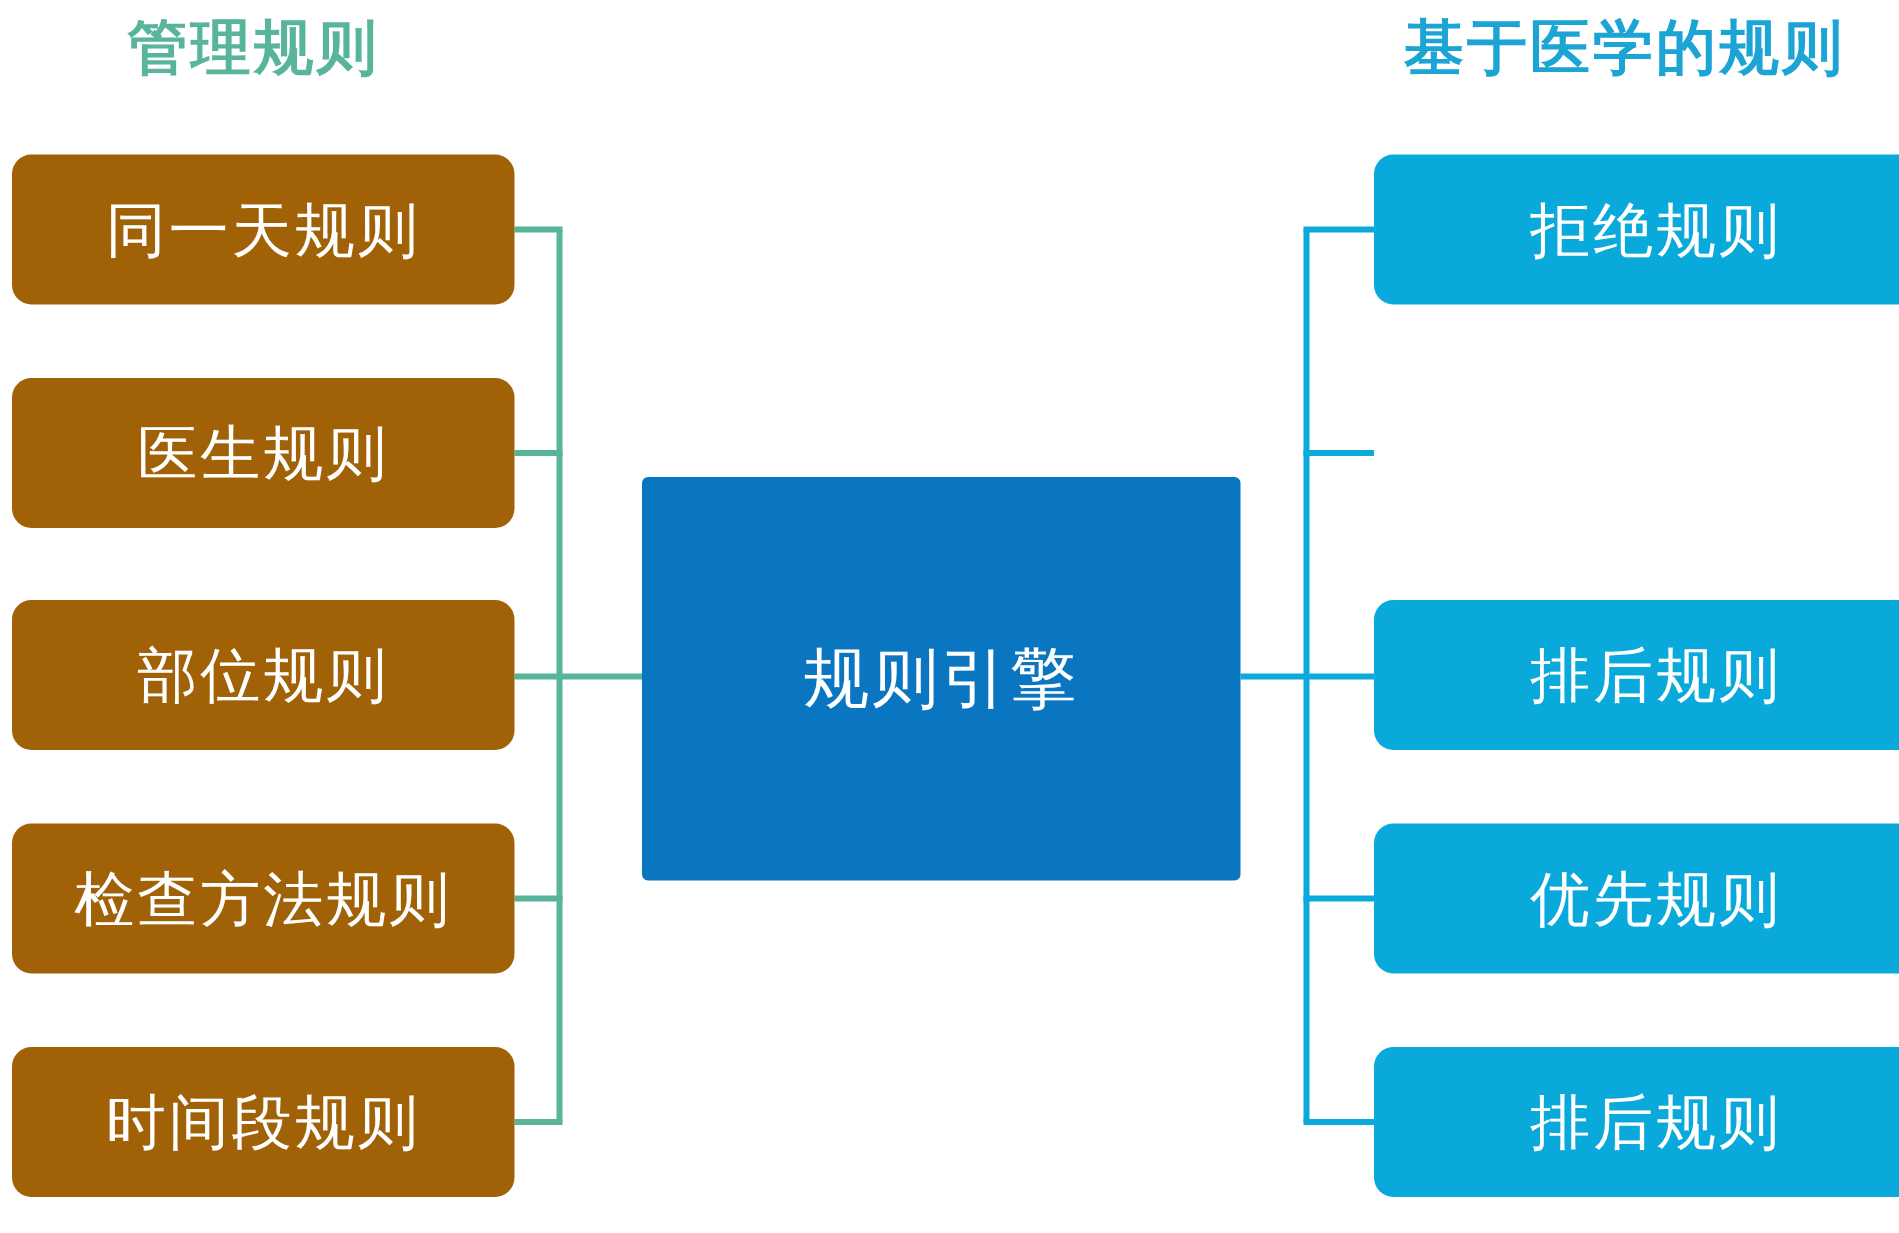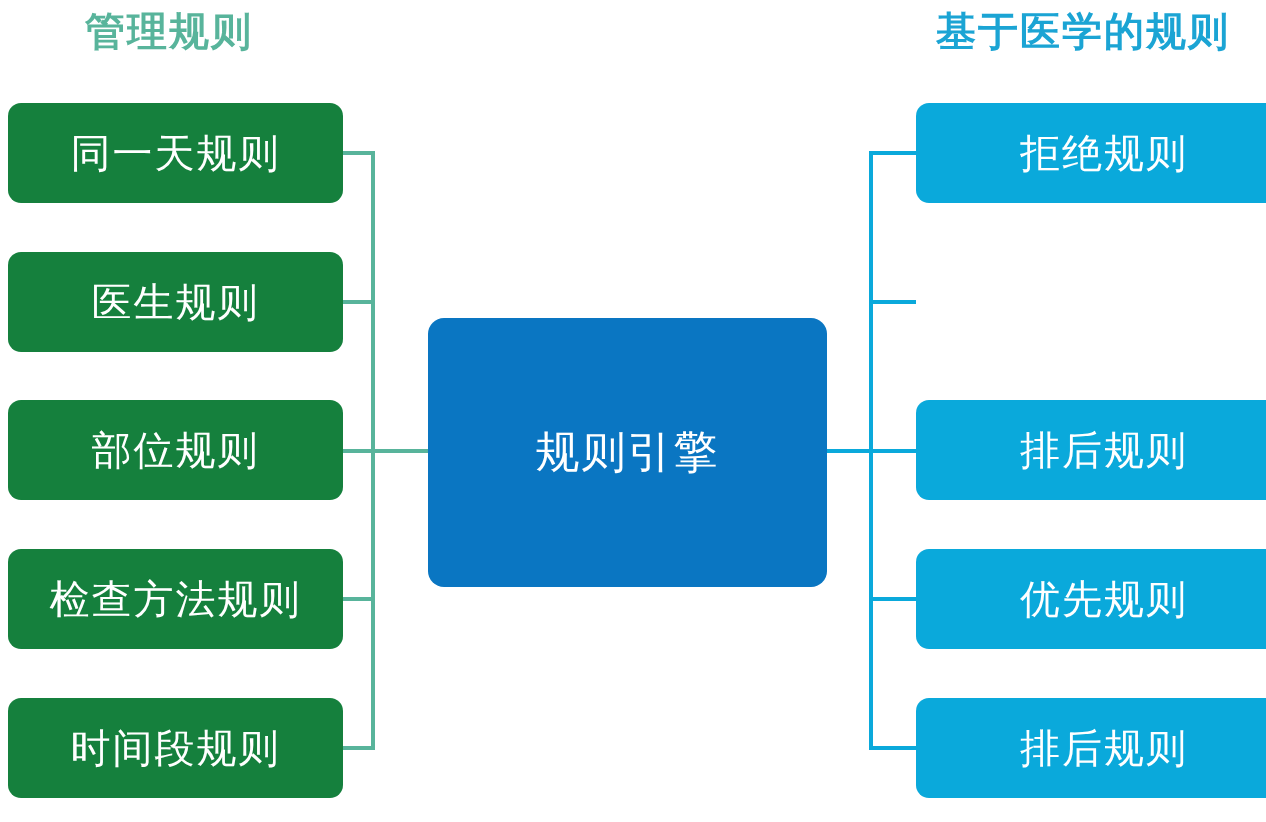--- a/index.html
+++ b/index.html
@@ -37,34 +37,34 @@
     display: flex;
     align-items: center;
     justify-content: center;
     border-radius: 13px;
     color: #ffffff;
     font-size: 40px;
     letter-spacing: 2px;
     white-space: nowrap;
     z-index: 1;
   }
-  .node.teal { background: #15803d; left: 8px;  width: 335px; height: 100px; }
+  .node.teal { background: #a16207; left: 8px;  width: 335px; height: 100px; }
   .node.cyan { background: #0AA9DB; left: 916px; width: 376px; height: 100px; }
   .pos-1 { top: 103px; }
   .pos-2 { top: 252px; }
   .pos-3 { top: 400px; }
   .pos-4 { top: 549px; }
   .pos-5 { top: 698px; }
   .node.center-node {
     background: #0A76C2;
     left: 428px;
     top: 318px;
     width: 399px;
     height: 269px;
-    border-radius: 16px;
+    border-radius: 4px;
     font-size: 44px;
   }
 </style>
 </head>
 <body>
 
 <div class="canvas">
 
   <svg class="connectors" width="1266" height="822" viewBox="0 0 1266 822">
 

